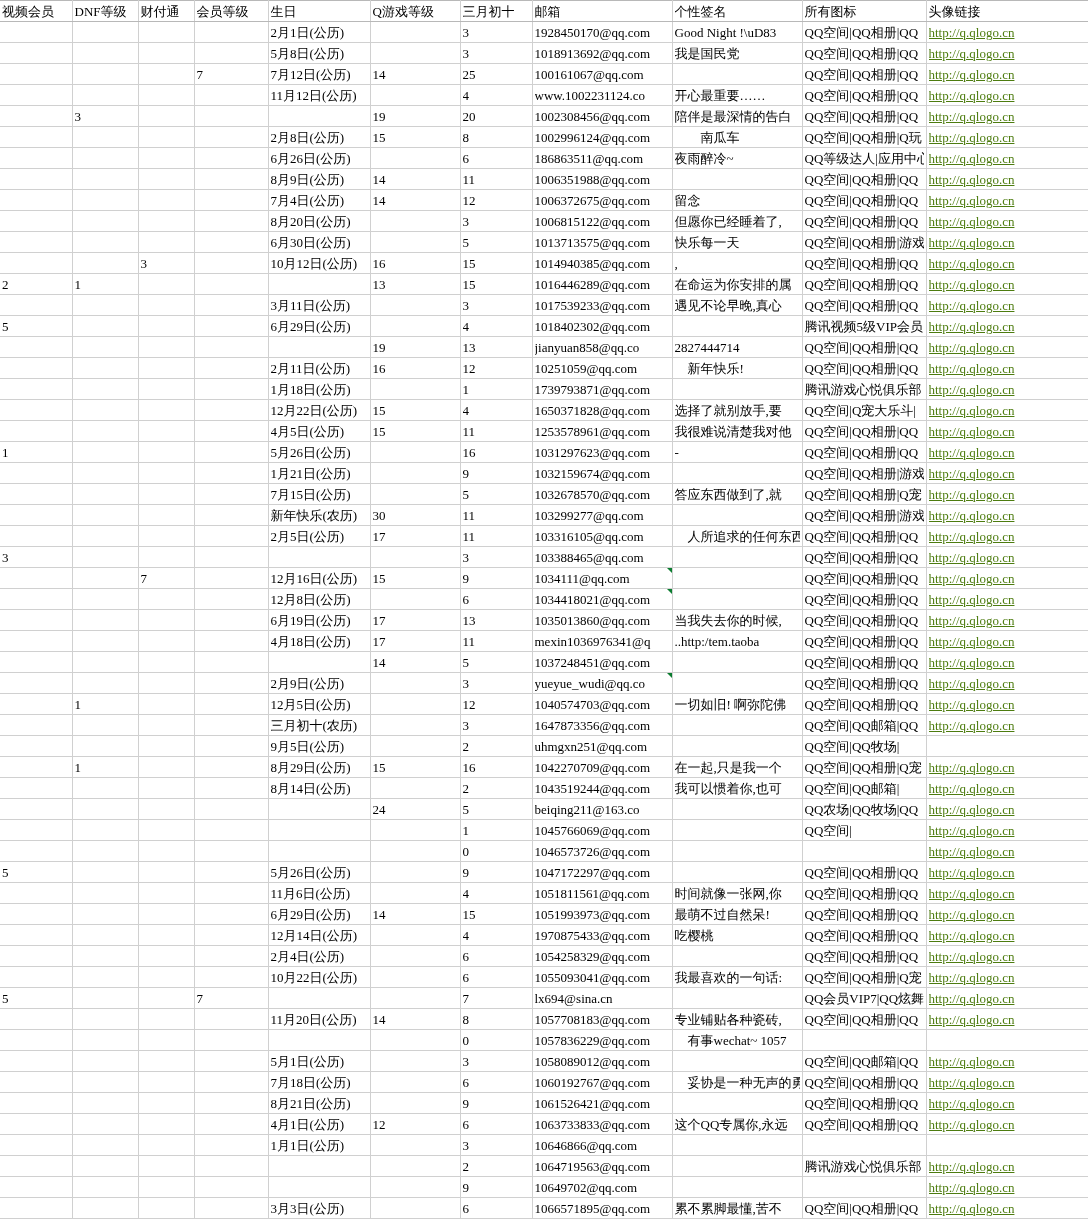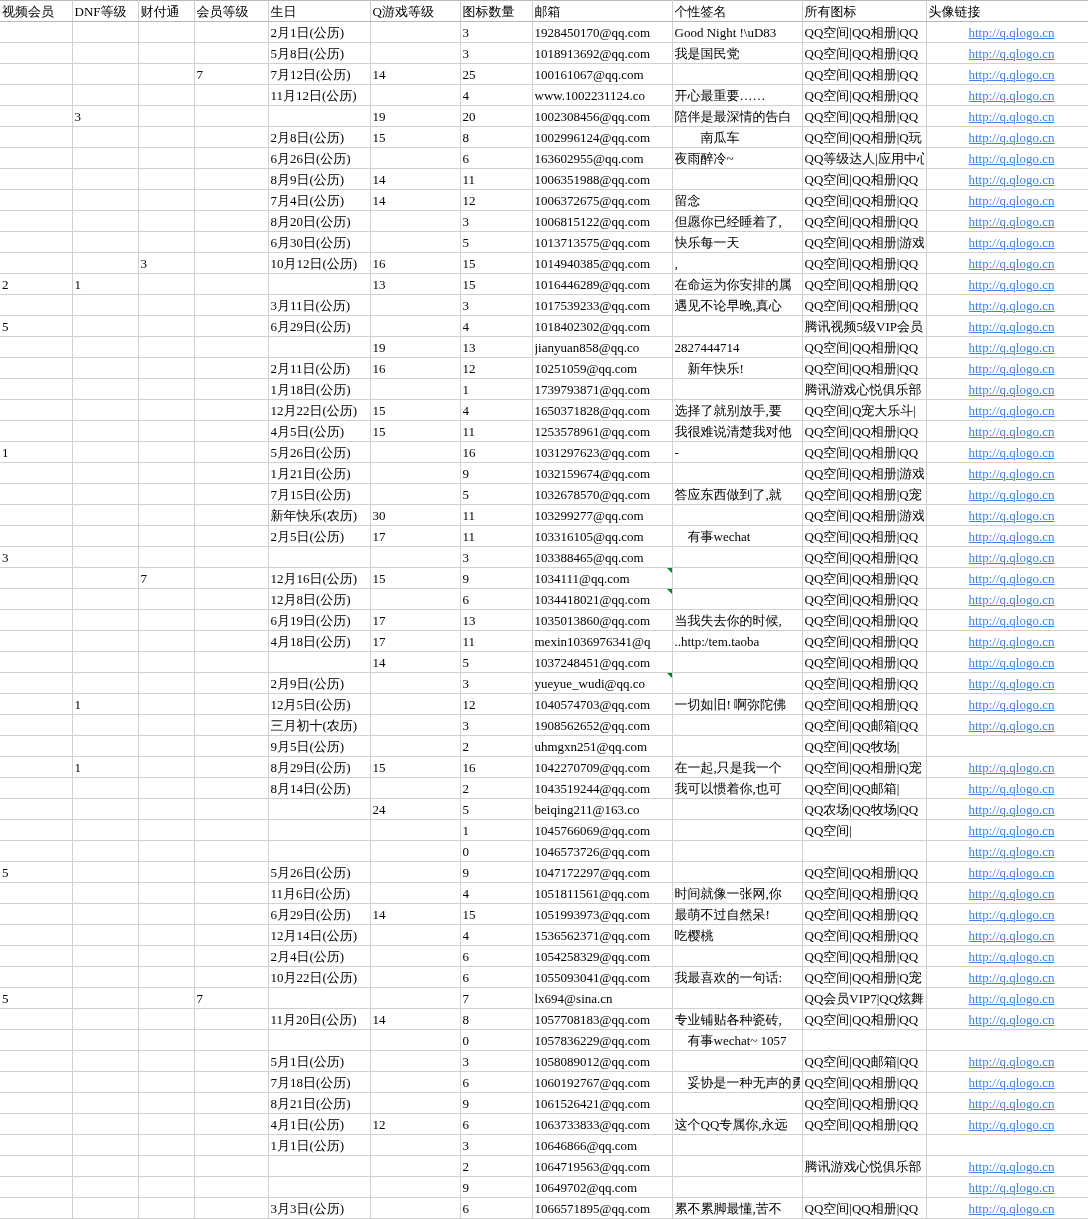--- a/index.html
+++ b/index.html
@@ -44,23 +44,22 @@
   col.c2 { width: 56px; }
   col.c3 { width: 74px; }
   col.c4 { width: 102px; }
   col.c5 { width: 90px; }
   col.c6 { width: 72px; }
   col.c7 { width: 140px; }
   col.c8 { width: 130px; }
   col.c9 { width: 124px; }
   col.c10 { width: 162px; }
   .link {
-    color: #3b82f6;
+    color: #4d7c0f;
     text-decoration: underline;
-    margin-left: 40px;
   }
   .clip {
     display: block;
     overflow: hidden;
     white-space: nowrap;
     text-overflow: clip;
   }
   .cmt {
     position: relative;
   }
@@ -104,21 +103,21 @@
         <td>
           <span class="clip">会员等级</span>
         </td>
         <td>
           <span class="clip">生日</span>
         </td>
         <td>
           <span class="clip">Q游戏等级</span>
         </td>
         <td>
-          <span class="clip">图标数量</span>
+          <span class="clip">三月初十</span>
         </td>
         <td>
           <span class="clip">邮箱</span>
         </td>
         <td>
           <span class="clip">个性签名</span>
         </td>
         <td>
           <span class="clip">所有图标</span>
         </td>
@@ -352,21 +351,21 @@
         <td>
           <span class="clip">6月26日(公历)</span>
         </td>
         <td>
           <span class="clip"></span>
         </td>
         <td>
           <span class="clip">6</span>
         </td>
         <td>
-          <span class="clip">163602955@qq.com</span>
+          <span class="clip">186863511@qq.com</span>
         </td>
         <td>
           <span class="clip">夜雨醉冷~</span>
         </td>
         <td>
           <span class="clip">QQ等级达人|应用中心</span>
         </td>
         <td>
           <span class="link clip">http://q.qlogo.cn</span>
         </td>
@@ -985,21 +984,21 @@
         <td>
           <span class="clip">17</span>
         </td>
         <td>
           <span class="clip">11</span>
         </td>
         <td>
           <span class="clip">103316105@qq.com</span>
         </td>
         <td>
-          <span class="clip">　有事wechat</span>
+          <span class="clip">　人所追求的任何东西</span>
         </td>
         <td>
           <span class="clip">QQ空间|QQ相册|QQ</span>
         </td>
         <td>
           <span class="link clip">http://q.qlogo.cn</span>
         </td>
       </tr>
       <tr>
         <td>
@@ -1297,21 +1296,21 @@
         <td>
           <span class="clip">三月初十(农历)</span>
         </td>
         <td>
           <span class="clip"></span>
         </td>
         <td>
           <span class="clip">3</span>
         </td>
         <td>
-          <span class="clip">1908562652@qq.com</span>
+          <span class="clip">1647873356@qq.com</span>
         </td>
         <td>
           <span class="clip"></span>
         </td>
         <td>
           <span class="clip">QQ空间|QQ邮箱|QQ</span>
         </td>
         <td>
           <span class="link clip">http://q.qlogo.cn</span>
         </td>
@@ -1647,21 +1646,21 @@
         <td>
           <span class="clip">12月14日(公历)</span>
         </td>
         <td>
           <span class="clip"></span>
         </td>
         <td>
           <span class="clip">4</span>
         </td>
         <td>
-          <span class="clip">1536562371@qq.com</span>
+          <span class="clip">1970875433@qq.com</span>
         </td>
         <td>
           <span class="clip">吃樱桃</span>
         </td>
         <td>
           <span class="clip">QQ空间|QQ相册|QQ</span>
         </td>
         <td>
           <span class="link clip">http://q.qlogo.cn</span>
         </td>

